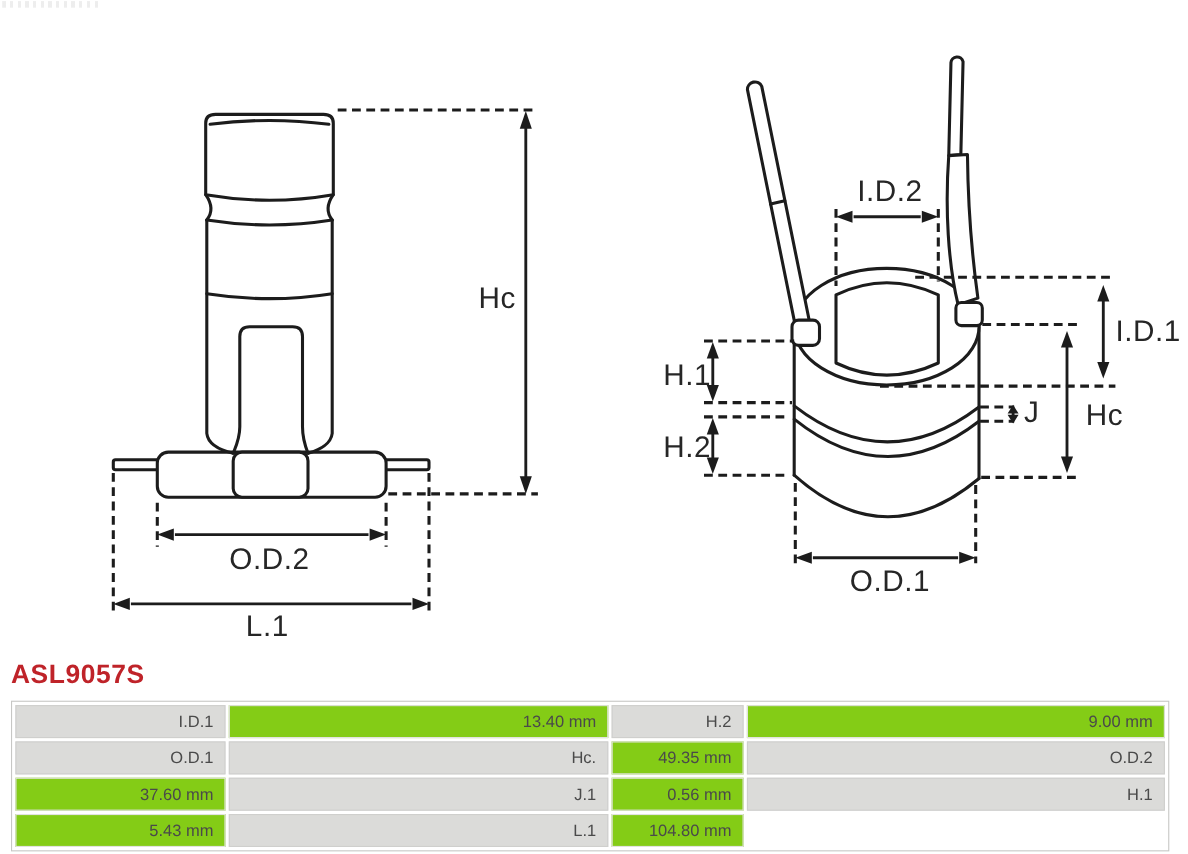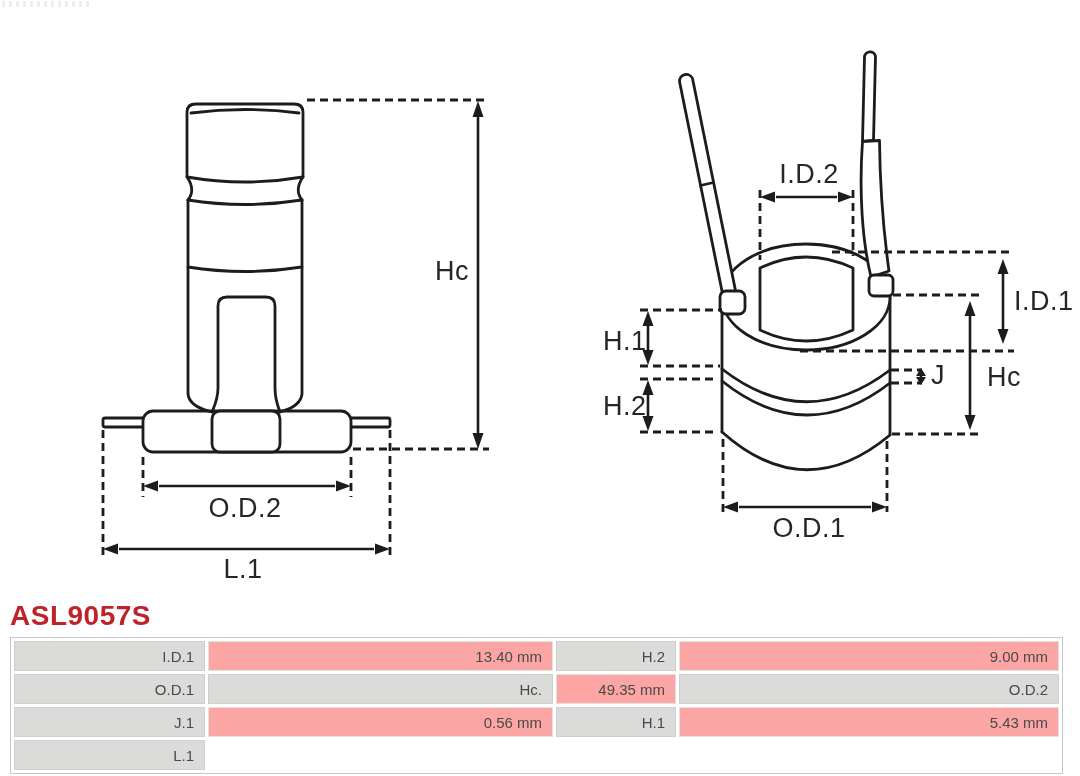--- a/index.html
+++ b/index.html
@@ -12,32 +12,32 @@
     background:repeating-linear-gradient(90deg,#d8d8d8 0 3px,transparent 3px 7px);
   }
   svg.drawing{position:absolute;left:0;top:0;}
   .ln{stroke:#1c1c1c;stroke-width:2.8;fill:none;stroke-linecap:round;stroke-linejoin:round;}
   .lnf{stroke:#1c1c1c;stroke-width:2.8;fill:#ffffff;stroke-linejoin:round;}
   .dash{stroke:#1c1c1c;stroke-width:2.8;fill:none;stroke-dasharray:8 5;stroke-linecap:butt;}
   .dim{stroke:#1c1c1c;stroke-width:2.6;fill:none;stroke-linecap:butt;}
   .arr{fill:#1c1c1c;stroke:none;}
   .dimtext{font-family:"Liberation Sans", sans-serif;font-size:27px;fill:#262626;letter-spacing:.5px;}
   .part-number{
-    position:absolute;left:10px;top:600px;font-size:28px;font-weight:600;
+    position:absolute;left:10px;top:600px;font-size:24px;font-weight:600;
     color:var(--accent,#bf2329);letter-spacing:.5px;text-align:right;
   }
   .spec-table{
     position:absolute;left:10px;top:637px;width:1053px;box-sizing:border-box;
     border:1px solid #c7c7c5;background:#ffffff;padding:3px;
     display:grid;grid-template-columns:191px 345px 120px 1fr;gap:3px;
   }
   .cell{
     height:30px;display:flex;align-items:center;justify-content:flex-end;
     padding:0 10px;font-size:15px;color:#4a4a4a;box-sizing:border-box;
-    border:1px solid #e2e2e0;background:#fca5a5;
+    border:1px solid #e2e2e0;background:#84cc16;
   }
   .cell.label{background:#dbdbd9;border-color:#cfcfcd;}
 </style>
 </head>
 <body>
 
 <div class="stage">
 
   <div class="corner-artifact"></div>
 
@@ -171,21 +171,23 @@
     <div class="cell label">I.D.1</div>
     <div class="cell value">13.40 mm</div>
     <div class="cell label">H.2</div>
     <div class="cell value">9.00 mm</div>
 
     <div class="cell label">O.D.1</div>
     <div class="cell label">Hc.</div>
     <div class="cell value">49.35 mm</div>
 
     <div class="cell label">O.D.2</div>
+    <div class="cell value">37.60 mm</div>
     <div class="cell label">J.1</div>
     <div class="cell value">0.56 mm</div>
 
     <div class="cell label">H.1</div>
     <div class="cell value">5.43 mm</div>
     <div class="cell label">L.1</div>
+    <div class="cell value">104.80 mm</div>
   </div>
 
 </div>
 
 </body></html>

